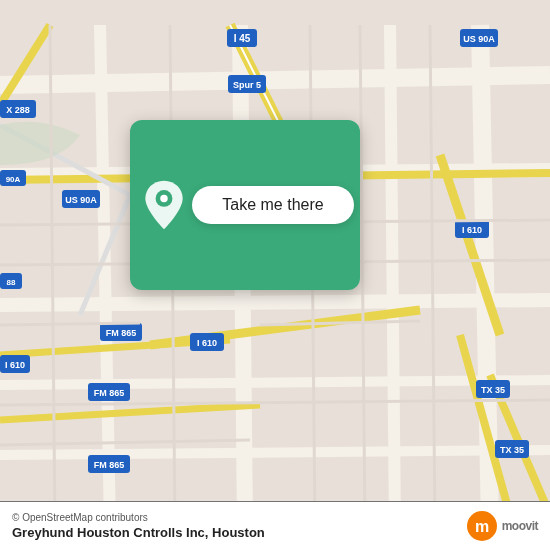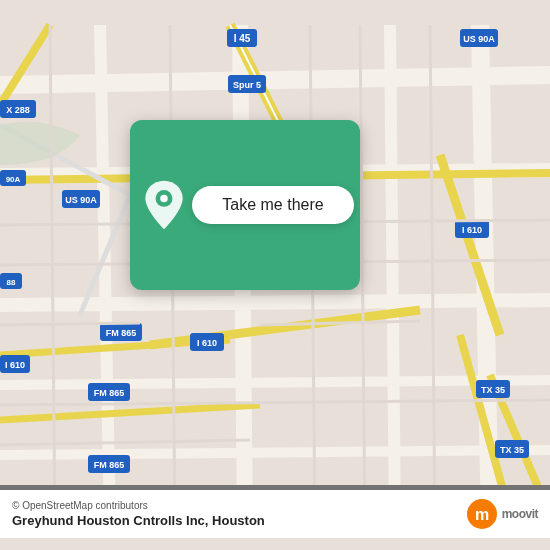--- a/index.html
+++ b/index.html
@@ -57,29 +57,29 @@
       font-weight: 500;
       color: #222;
       cursor: pointer;
       box-shadow: 0 2px 8px rgba(0,0,0,0.15);
       white-space: nowrap;
     }
 
     
     #bottom-bar {
       position: absolute;
-      bottom: 12px;
+      bottom: 0;
       left: 0;
       width: 100%;
       background: white;
       padding: 8px 12px;
       display: flex;
       align-items: center;
       justify-content: space-between;
-      border-top: 5px solid #737373;
+      border-top: 1px solid #737373;
     }
 
     #bottom-left {
       display: flex;
       flex-direction: column;
       gap: 2px;
     }
 
     #osm-attribution {
       font-size: 10px;

